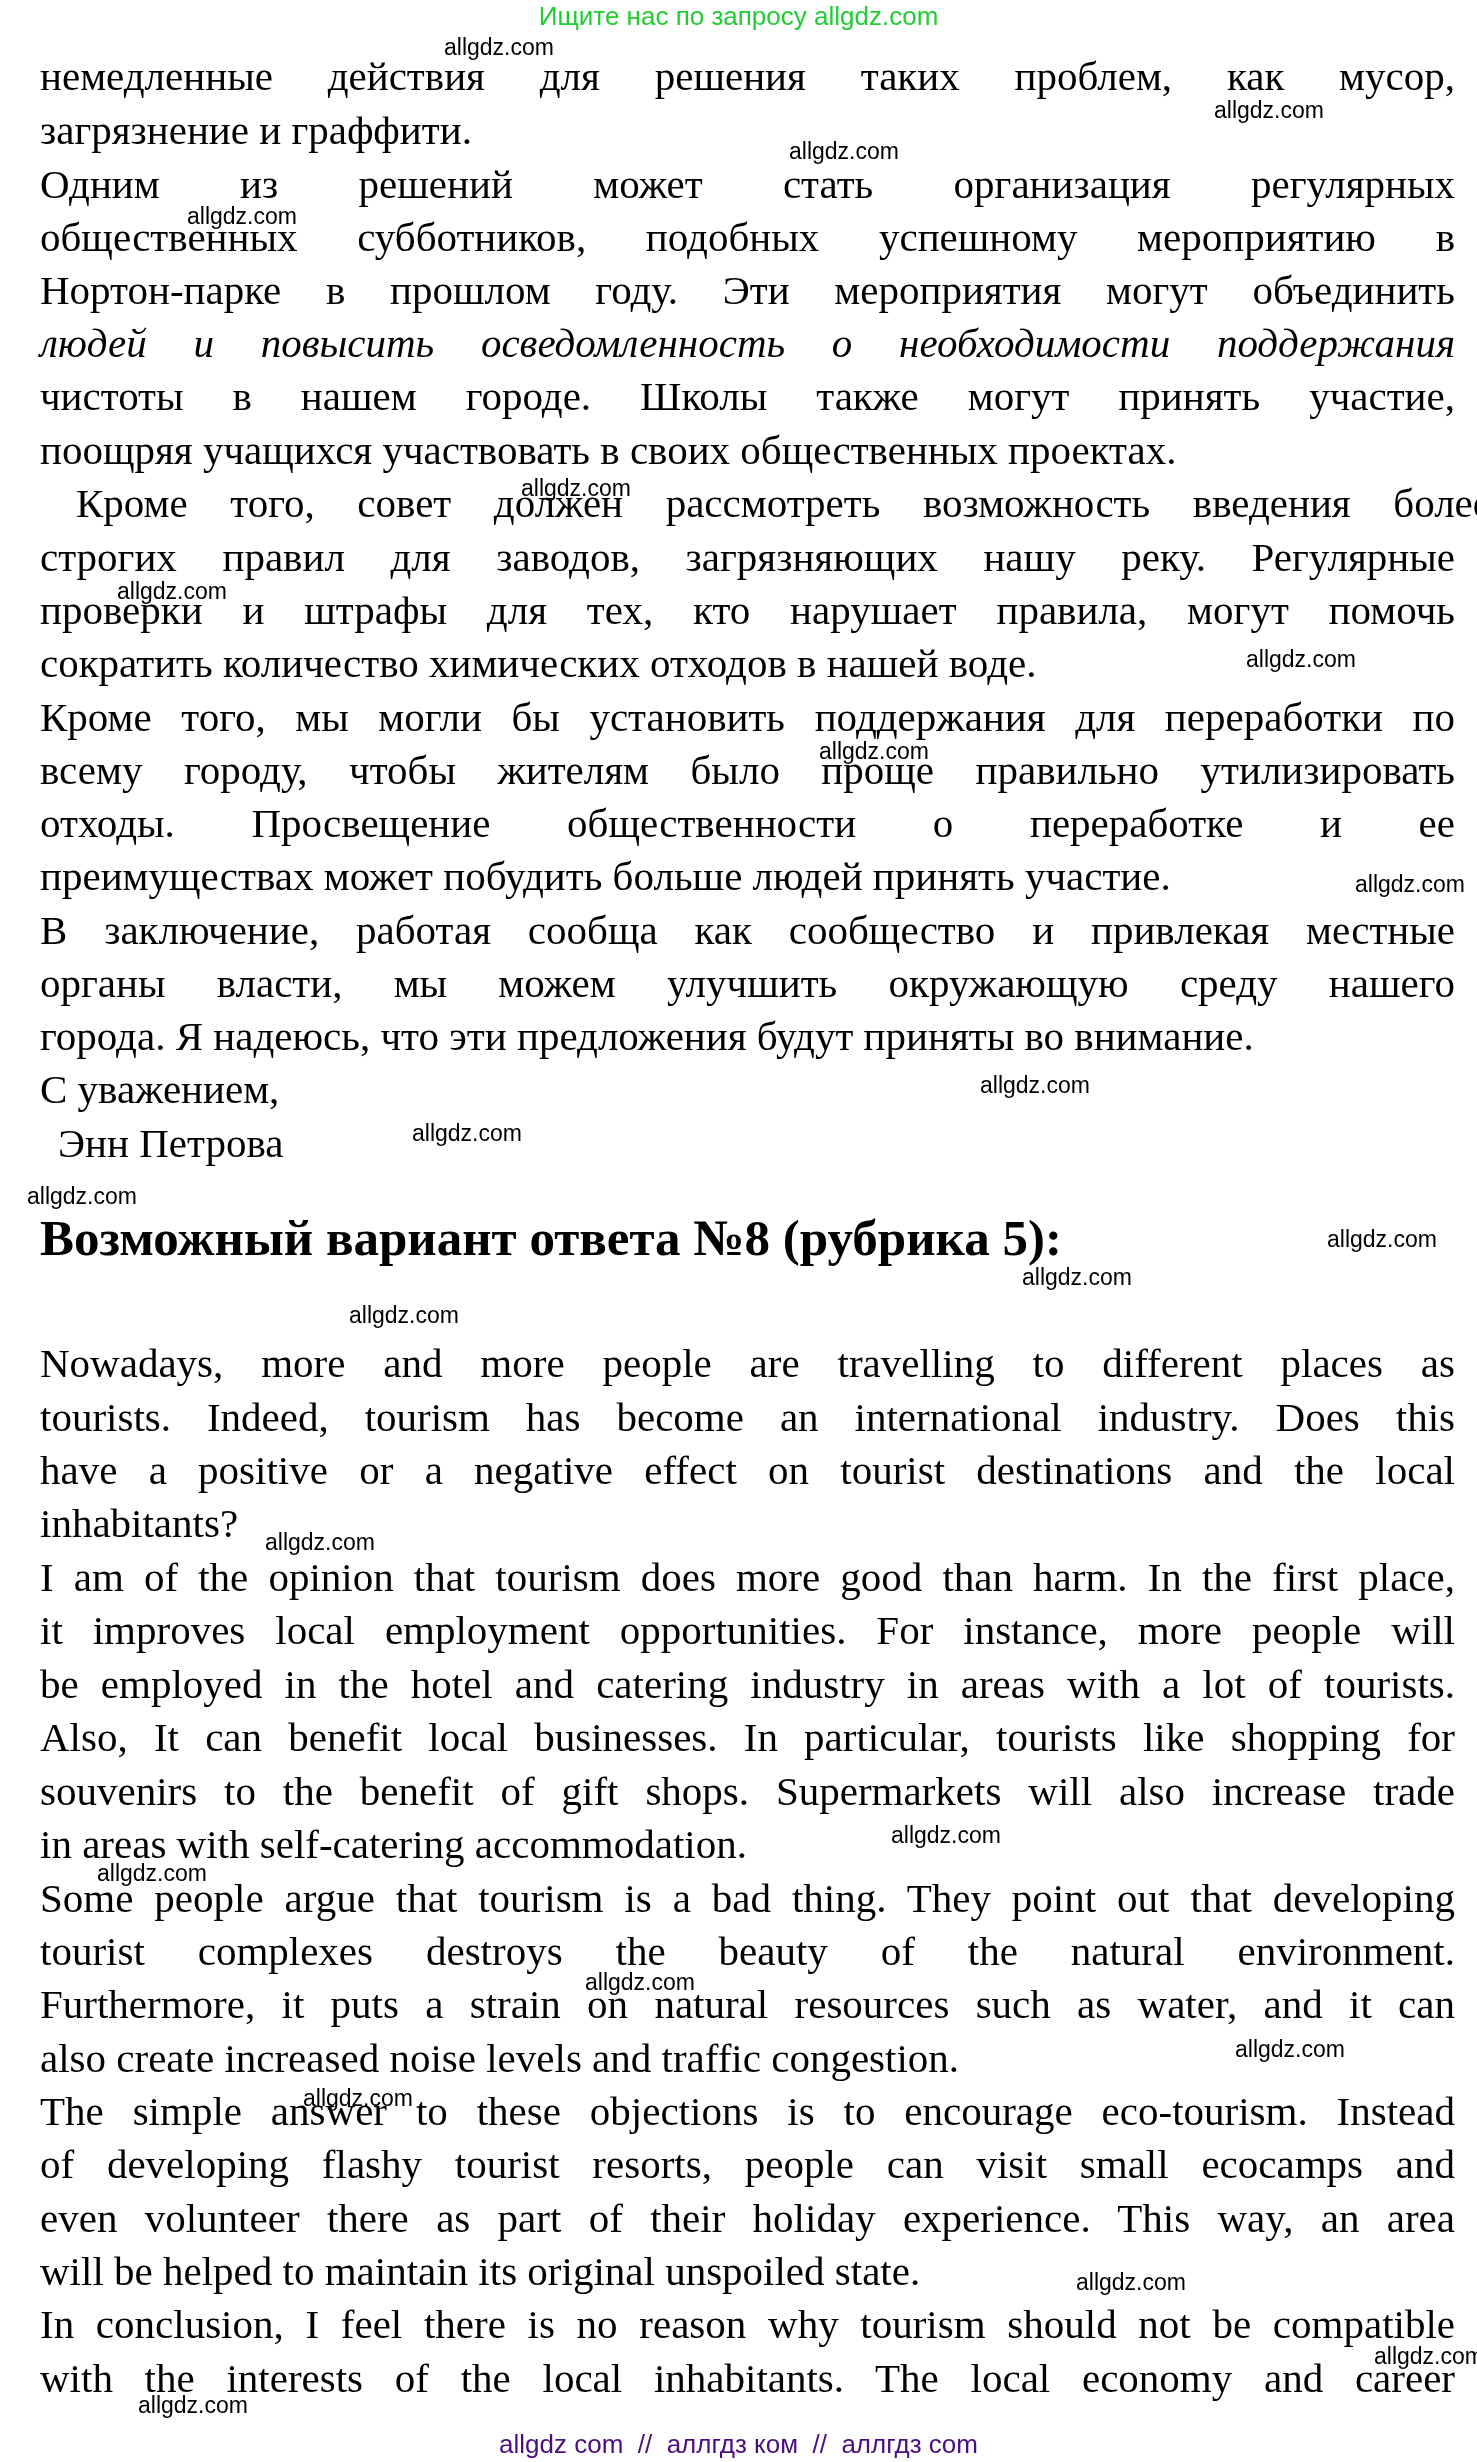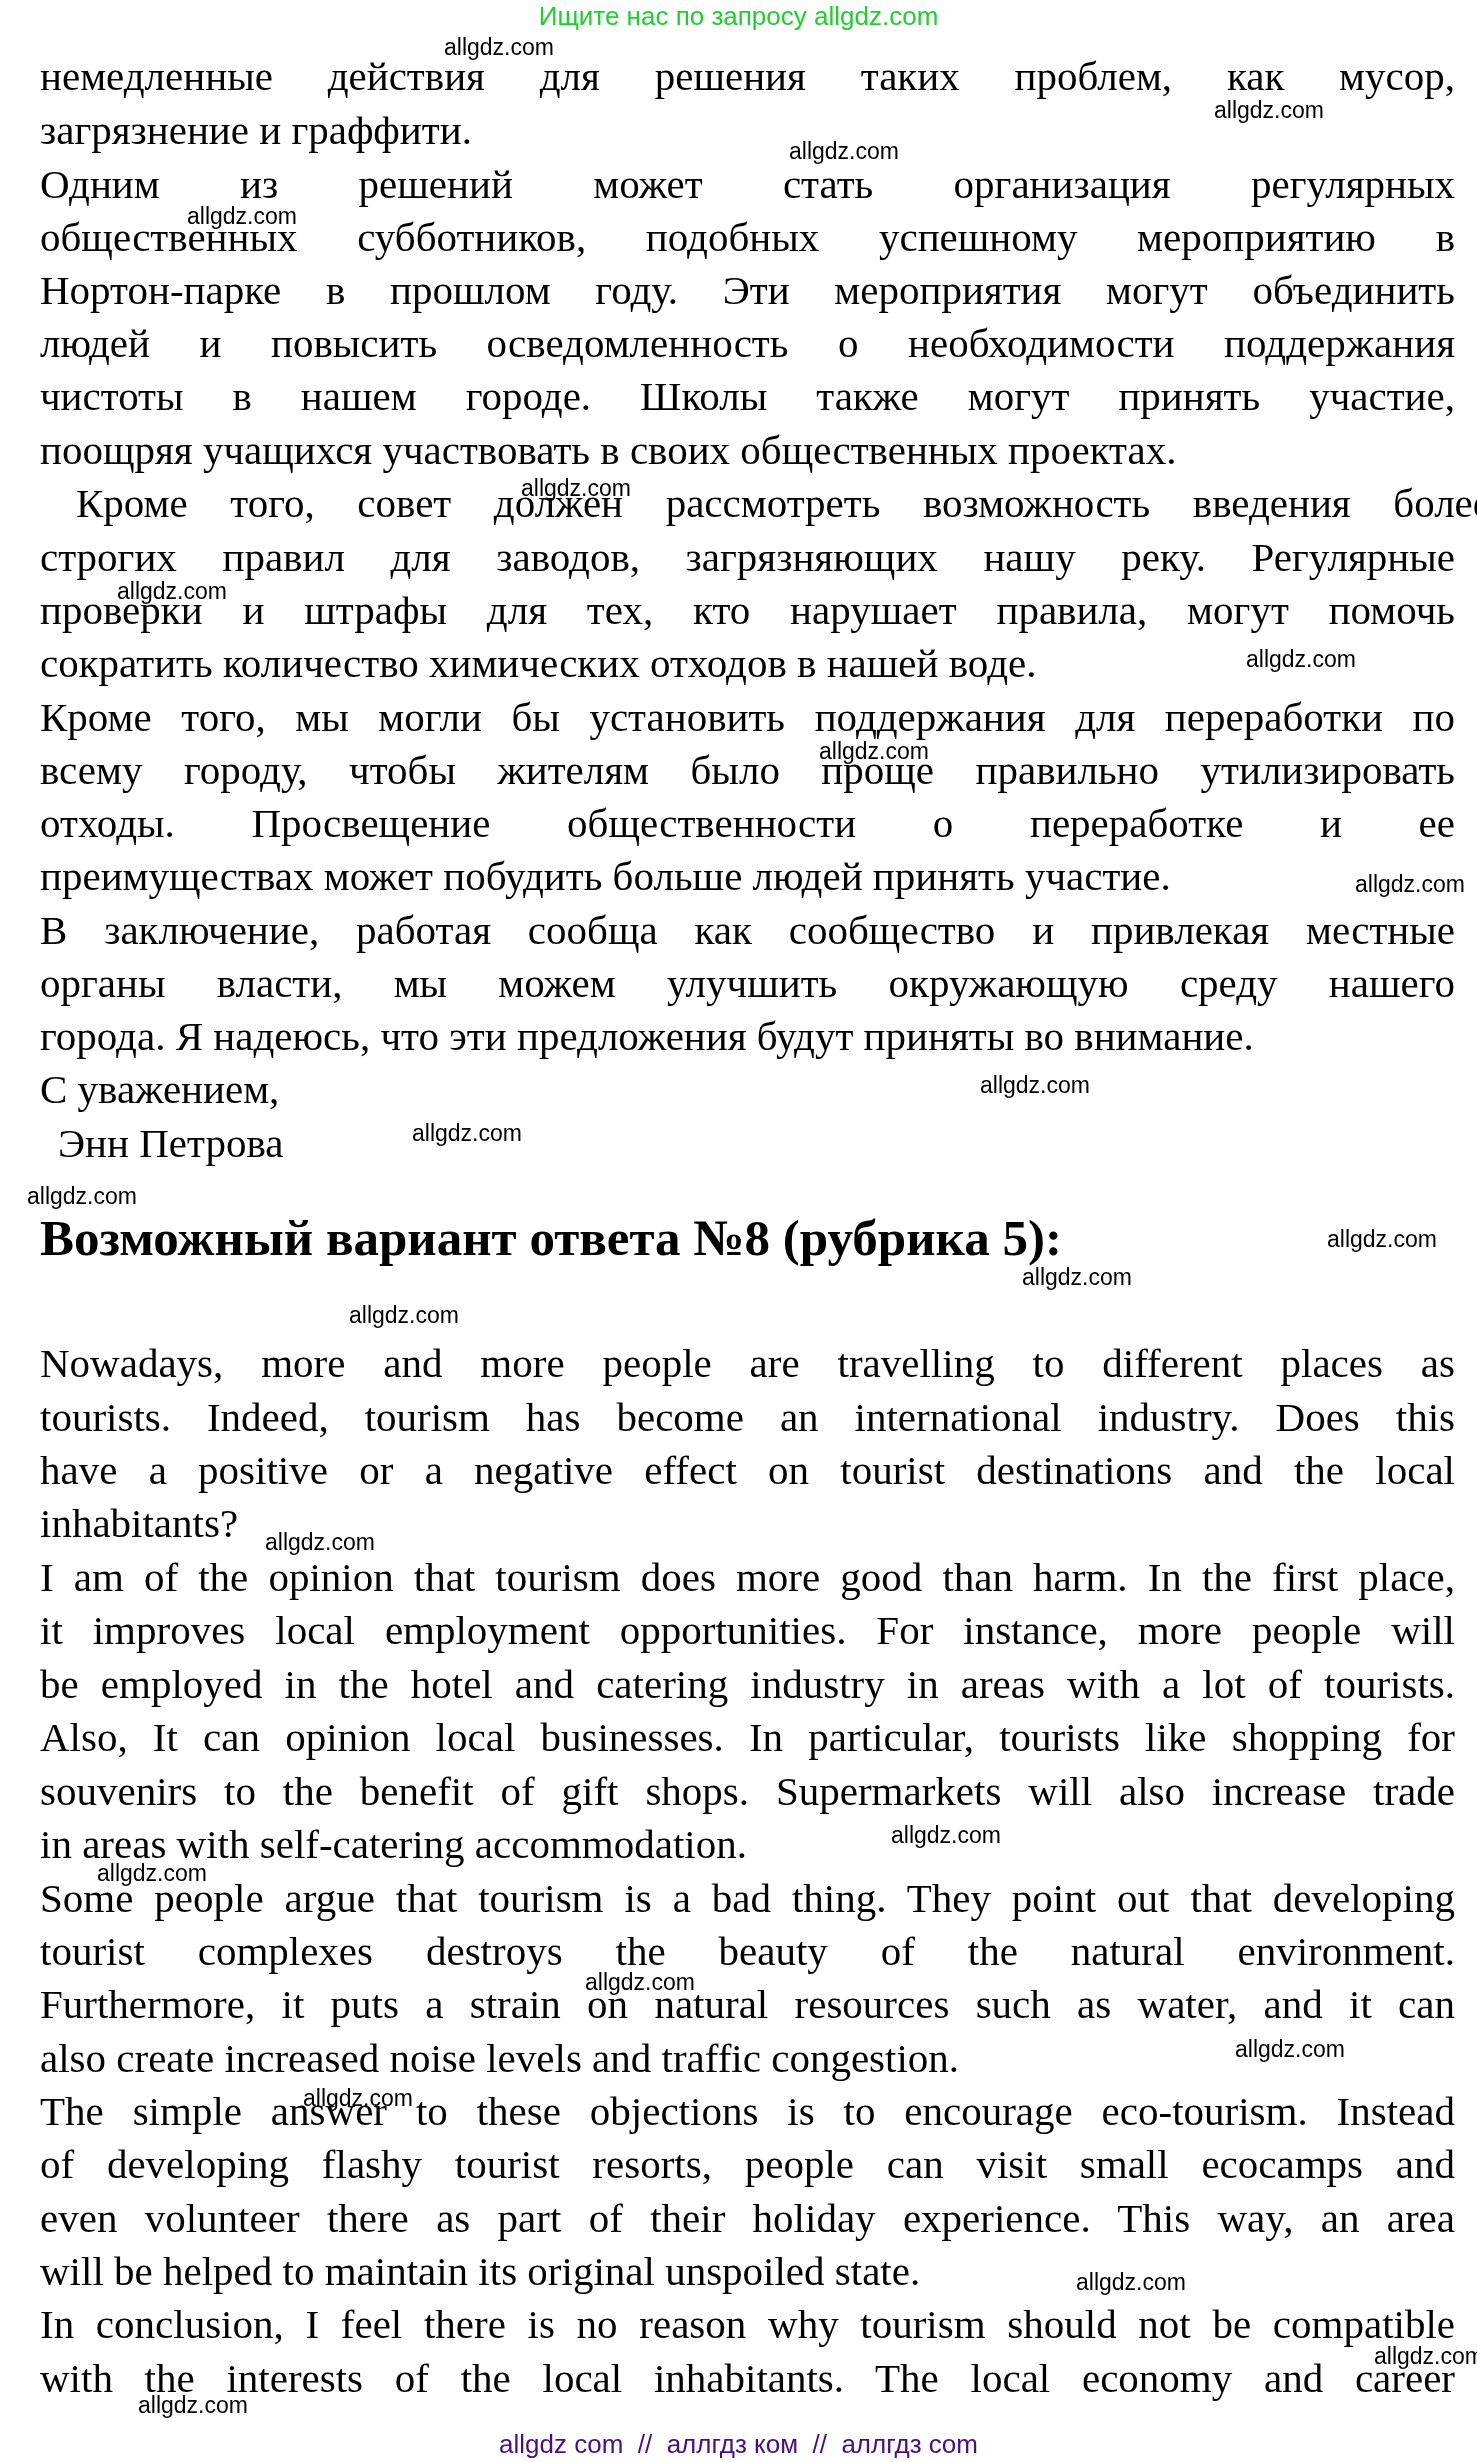--- a/index.html
+++ b/index.html
@@ -35,21 +35,21 @@
 <body>
 
 <div class="banner">Ищите нас по запросу allgdz.com</div>
 
 <div>
   <div class="line" style="top: 52px; white-space: nowrap;"><span style="white-space: nowrap; word-spacing: 0px;">немедленные действия для решения таких проблем, как мусор,</span></div>
   <div class="line last" style="top: 106px; white-space: nowrap;"><span style="white-space: nowrap;">загрязнение и граффити.</span></div>
   <div class="line" style="top: 160px; white-space: nowrap;"><span style="white-space: nowrap; word-spacing: 0px;">Одним из решений может стать организация регулярных</span></div>
   <div class="line" style="top: 213px; white-space: nowrap;"><span style="white-space: nowrap; word-spacing: 0px;">общественных субботников, подобных успешному мероприятию в</span></div>
   <div class="line" style="top: 266px; white-space: nowrap;"><span style="white-space: nowrap; word-spacing: 0px;">Нортон-парке в прошлом году. Эти мероприятия могут объединить</span></div>
-  <div class="line" style="top: 319px; white-space: nowrap;"><span style="white-space: nowrap; word-spacing: 0px;">людей и повысить осведомленность о необходимости поддержания</span></div>
+  <div class="line" style="top: 319px; white-space: nowrap;"><span style="white-space: nowrap; word-spacing: 0px; font-style: italic;">людей и повысить осведомленность о необходимости поддержания</span></div>
   <div class="line" style="top: 372px; white-space: nowrap;"><span style="white-space: nowrap; word-spacing: 0px;">чистоты в нашем городе. Школы также могут принять участие,</span></div>
   <div class="line last" style="top: 426px; white-space: nowrap;"><span style="white-space: nowrap;">поощряя учащихся участвовать в своих общественных проектах.</span></div>
   <div class="line" style="top: 479px; white-space: nowrap; margin-left: 36px;"><span style="white-space: nowrap; word-spacing: 0px;">Кроме того, совет должен рассмотреть возможность введения более</span></div>
   <div class="line" style="top: 533px; white-space: nowrap;"><span style="white-space: nowrap; word-spacing: 0px;">строгих правил для заводов, загрязняющих нашу реку. Регулярные</span></div>
   <div class="line" style="top: 586px; white-space: nowrap;"><span style="white-space: nowrap; word-spacing: 0px;">проверки и штрафы для тех, кто нарушает правила, могут помочь</span></div>
   <div class="line last" style="top: 639px; white-space: nowrap;"><span style="white-space: nowrap;">сократить количество химических отходов в нашей воде.</span></div>
   <div class="line" style="top: 693px; white-space: nowrap;"><span style="white-space: nowrap; word-spacing: 0px;">Кроме того, мы могли бы установить поддержания для переработки по</span></div>
   <div class="line" style="top: 746px; white-space: nowrap;"><span style="white-space: nowrap; word-spacing: 0px;">всему городу, чтобы жителям было проще правильно утилизировать</span></div>
   <div class="line" style="top: 799px; white-space: nowrap;"><span style="white-space: nowrap; word-spacing: 0px;">отходы. Просвещение общественности о переработке и ее</span></div>
   <div class="line last" style="top: 852px; white-space: nowrap;"><span style="white-space: nowrap;">преимуществах может побудить больше людей принять участие.</span></div>
@@ -63,21 +63,21 @@
 <div class="heading" style="top:1214px">Возможный вариант ответа №8 (рубрика 5):</div>
 
 <div>
   <div class="line" style="top: 1339px; white-space: nowrap;"><span style="white-space: nowrap; word-spacing: 0px;">Nowadays, more and more people are travelling to different places as</span></div>
   <div class="line" style="top: 1393px; white-space: nowrap;"><span style="white-space: nowrap; word-spacing: 0px;">tourists. Indeed, tourism has become an international industry. Does this</span></div>
   <div class="line" style="top: 1446px; white-space: nowrap;"><span style="white-space: nowrap; word-spacing: 0px; margin-top: 47px;">have a positive or a negative effect on tourist destinations and the local</span></div>
   <div class="line last" style="top: 1499px; white-space: nowrap;"><span style="white-space: nowrap;">inhabitants?</span></div>
   <div class="line" style="top: 1553px; white-space: nowrap;"><span style="white-space: nowrap; word-spacing: 0px;">I am of the opinion that tourism does more good than harm. In the first place,</span></div>
   <div class="line" style="top: 1606px; white-space: nowrap;"><span style="white-space: nowrap; word-spacing: 0px;">it improves local employment opportunities. For instance, more people will</span></div>
   <div class="line" style="top: 1660px; white-space: nowrap;"><span style="white-space: nowrap; word-spacing: 0px;">be employed in the hotel and catering industry in areas with a lot of tourists.</span></div>
-  <div class="line" style="top: 1713px; white-space: nowrap;"><span style="white-space: nowrap; word-spacing: 0px;">Also, It can opinion local businesses. In particular, tourists like shopping for</span></div>
+  <div class="line" style="top: 1713px; white-space: nowrap;"><span style="white-space: nowrap; word-spacing: 0px;">Also, It can benefit local businesses. In particular, tourists like shopping for</span></div>
   <div class="line" style="top: 1767px; white-space: nowrap;"><span style="white-space: nowrap; word-spacing: 0px;">souvenirs to the benefit of gift shops. Supermarkets will also increase trade</span></div>
   <div class="line last" style="top: 1820px; white-space: nowrap;"><span style="white-space: nowrap;">in areas with self-catering accommodation.</span></div>
   <div class="line" style="top: 1874px; white-space: nowrap;"><span style="white-space: nowrap; word-spacing: 0px;">Some people argue that tourism is a bad thing. They point out that developing</span></div>
   <div class="line" style="top: 1927px; white-space: nowrap;"><span style="white-space: nowrap; word-spacing: 0px;">tourist complexes destroys the beauty of the natural environment.</span></div>
   <div class="line" style="top: 1980px; white-space: nowrap;"><span style="white-space: nowrap; word-spacing: 0px;">Furthermore, it puts a strain on natural resources such as water, and it can</span></div>
   <div class="line last" style="top: 2034px; white-space: nowrap;"><span style="white-space: nowrap;">also create increased noise levels and traffic congestion.</span></div>
   <div class="line" style="top: 2087px; white-space: nowrap;"><span style="white-space: nowrap; word-spacing: 0px;">The simple answer to these objections is to encourage eco-tourism. Instead</span></div>
   <div class="line" style="top: 2140px; white-space: nowrap;"><span style="white-space: nowrap; word-spacing: 0px;">of developing flashy tourist resorts, people can visit small ecocamps and</span></div>
   <div class="line" style="top: 2194px; white-space: nowrap;"><span style="white-space: nowrap; word-spacing: 0px;">even volunteer there as part of their holiday experience. This way, an area</span></div>
   <div class="line last" style="top: 2247px; white-space: nowrap;"><span style="white-space: nowrap;">will be helped to maintain its original unspoiled state.</span></div>

